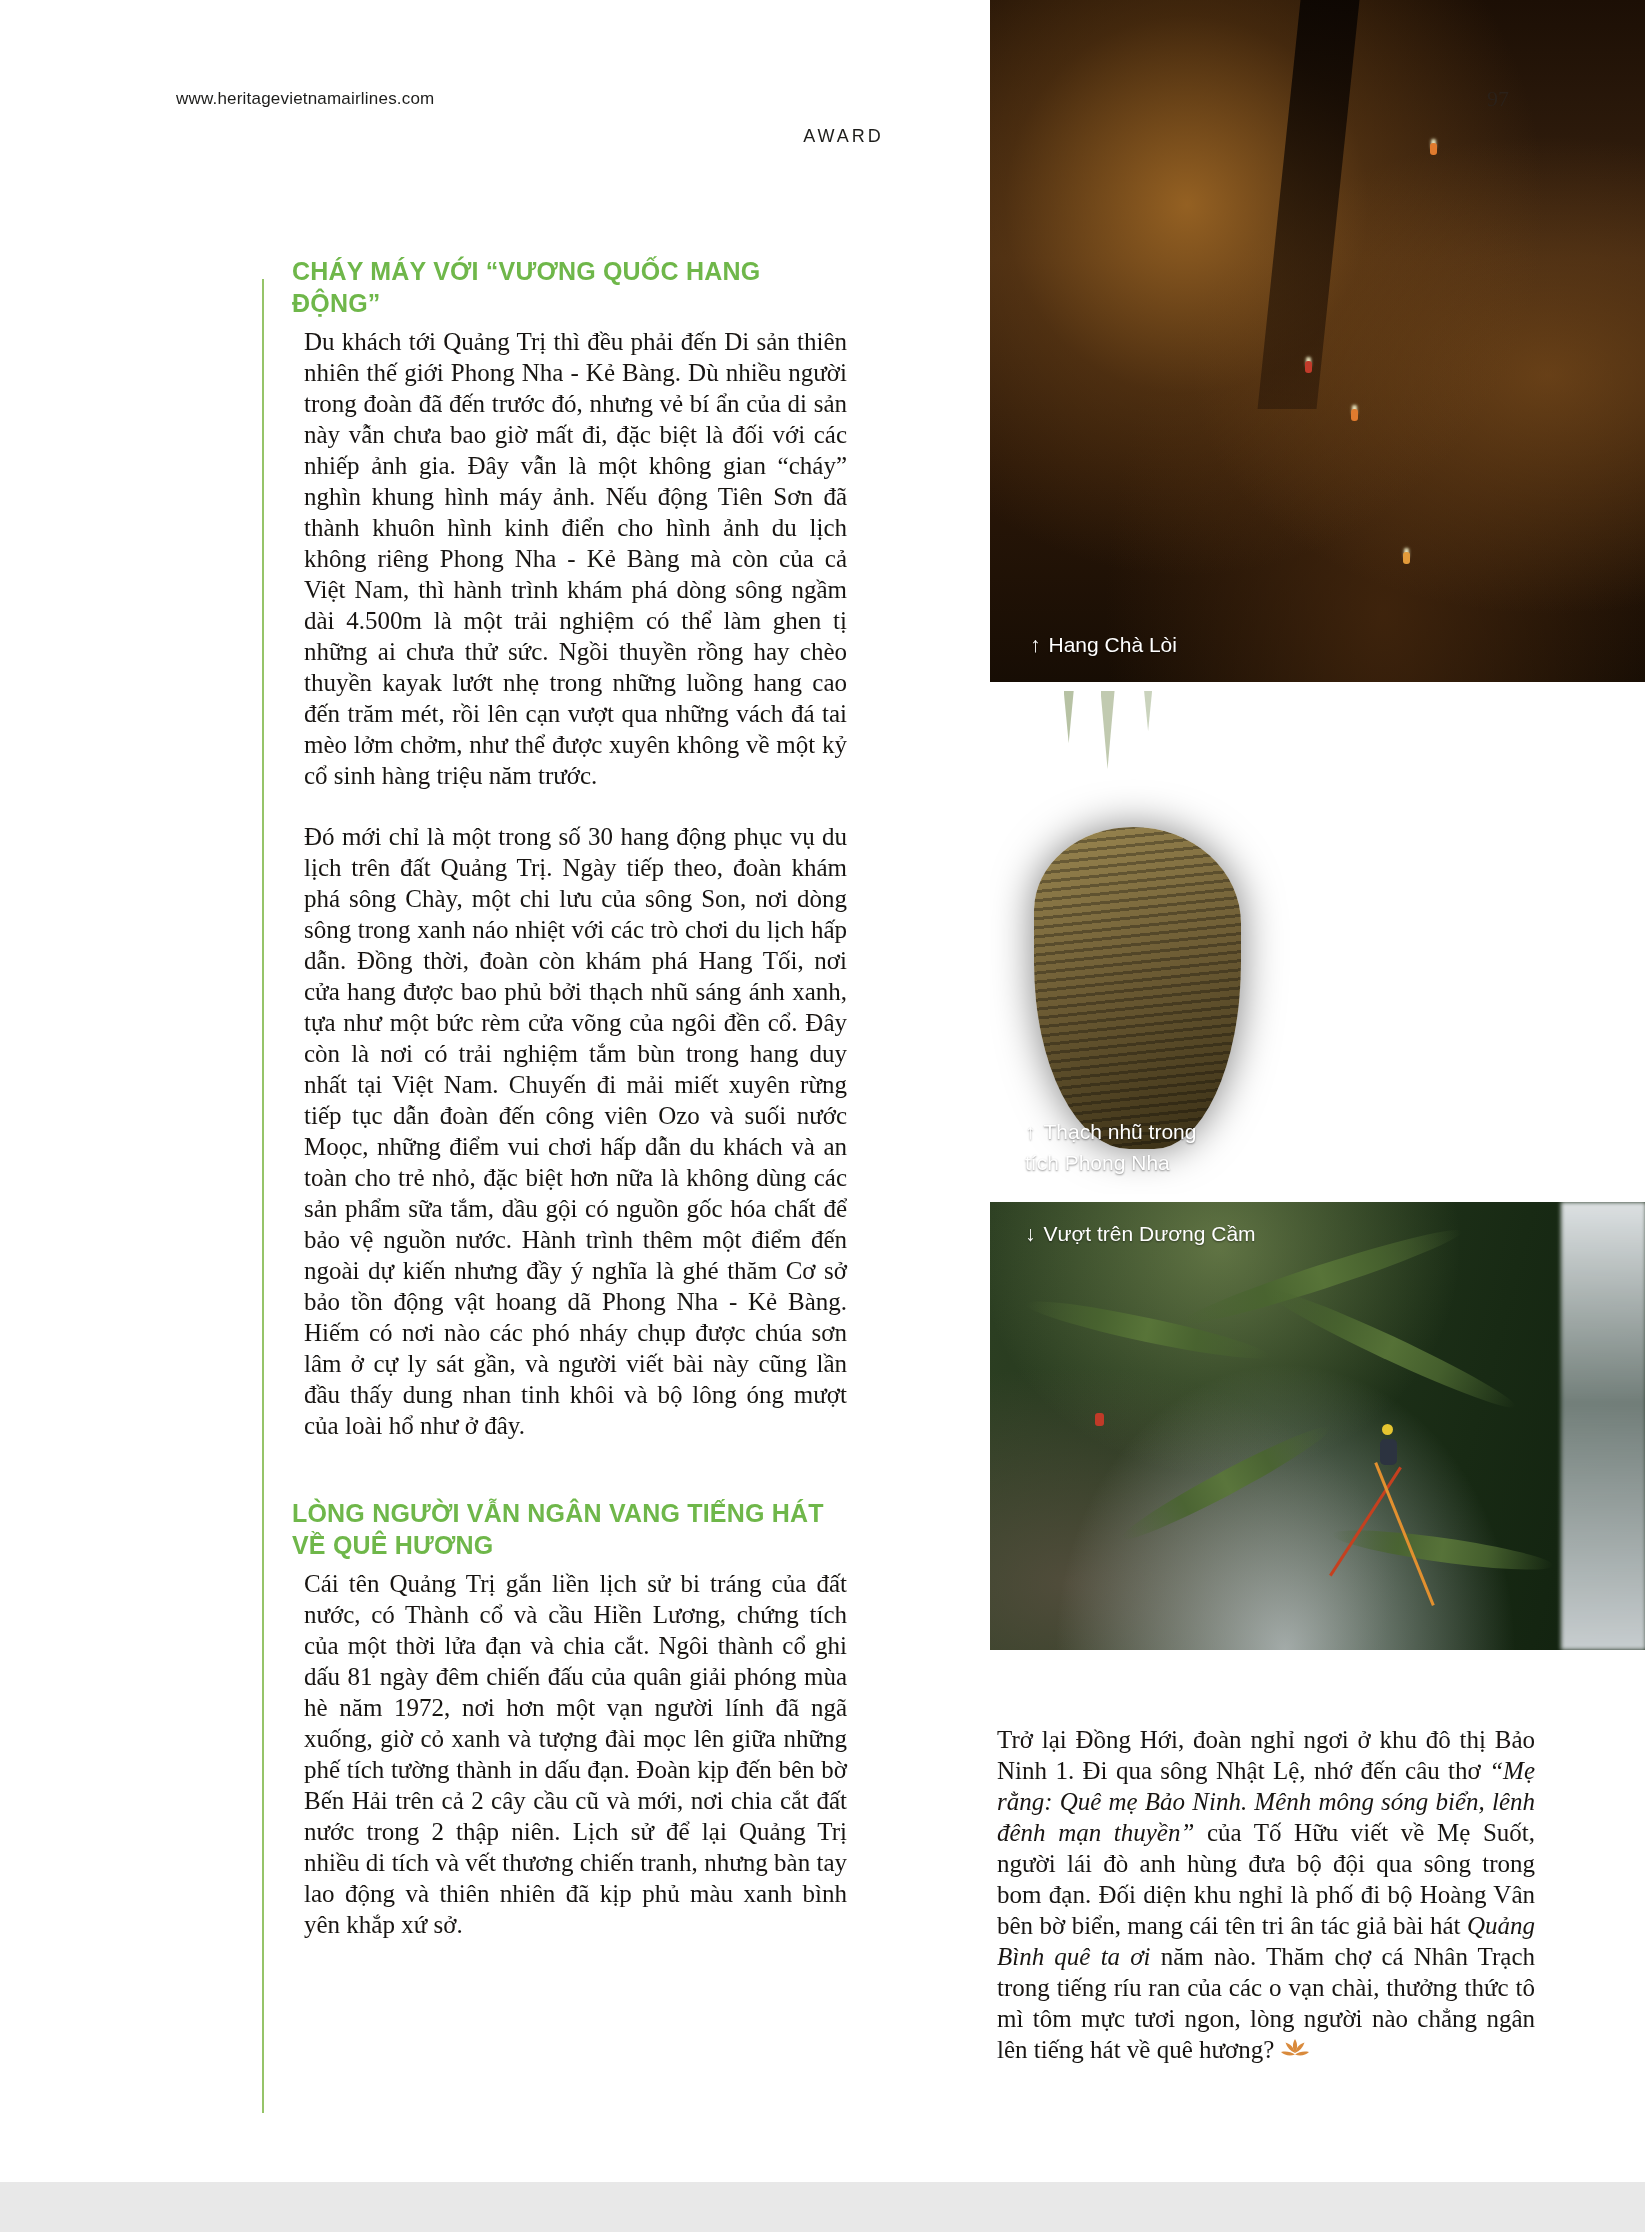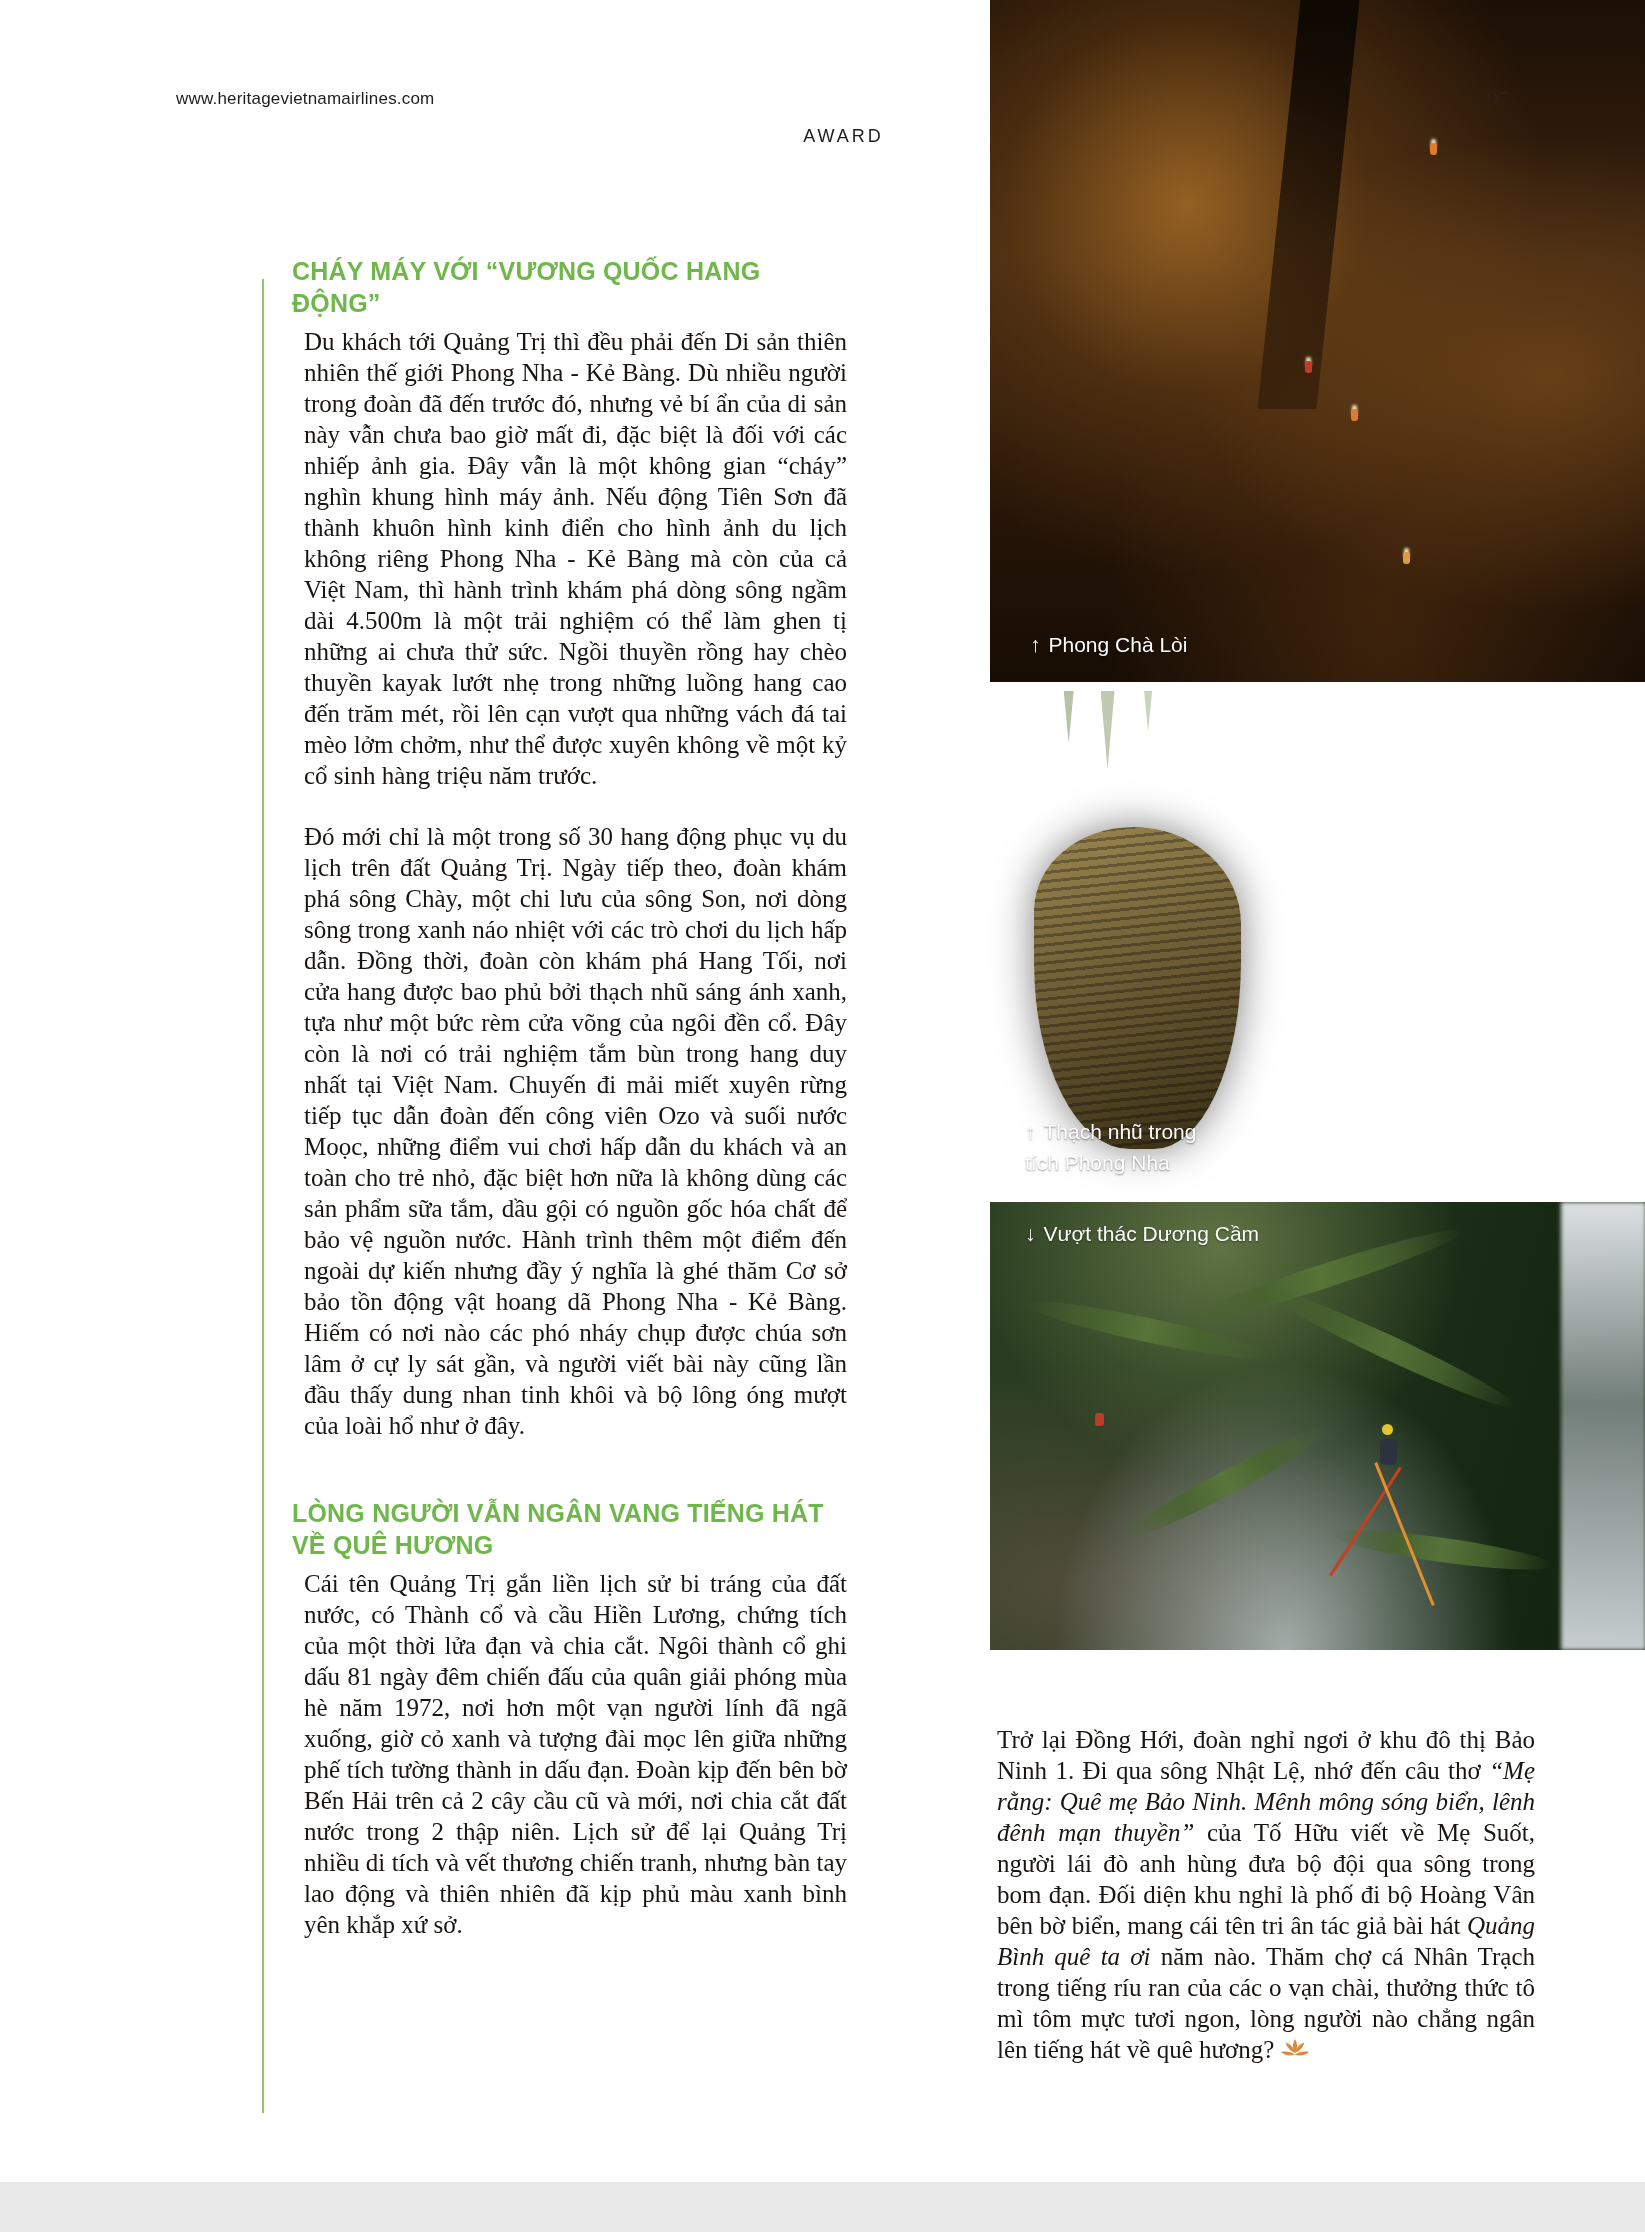--- a/index.html
+++ b/index.html
@@ -96,21 +96,21 @@
   <div class="hdr-section">AWARD</div>
   <div class="hdr-page">97</div>
 
   <div class="ph ph1">
     <div class="crack"></div>
     <span class="fig" style="left:67%;top:21%;background:#e07b2e;"></span>
     <span class="fig" style="left:48%;top:53%;background:#c23b2a;"></span>
     <span class="fig" style="left:55%;top:60%;background:#e07b2e;"></span>
     <span class="fig" style="left:63%;top:81%;background:#e29a3a;"></span>
     <div class="cap" style="left:40px;bottom:22px;">
-      <span class="arr">↑</span><span>Phong Chà Lòi</span>
+      <span class="arr">↑</span><span>Hang Chà Lòi</span>
     </div>
   </div>
 
   <div class="ph ph2">
     <div class="stal s1"></div>
     <div class="stal s2"></div>
     <div class="stal s3"></div>
     <div class="cone"></div>
     <div class="cap" style="left:35px;bottom:16px;">
       <span class="arr">↑</span><span>Thạch nhũ trong</span><br>
@@ -125,21 +125,21 @@
     <div class="frond" style="left:40%;top:30%;width:42%;transform:rotate(25deg);"></div>
     <div class="frond" style="left:18%;top:60%;width:36%;transform:rotate(-28deg);"></div>
     <div class="frond" style="left:52%;top:75%;width:34%;transform:rotate(8deg);"></div>
     <div class="water-r"></div>
     <div class="rope1"></div>
     <div class="rope2"></div>
     <div class="person"></div>
     <div class="helmet"></div>
     <div class="fig-red"></div>
     <div class="cap" style="left:35px;top:16px;">
-      <span class="arr">↓</span><span>Vượt thác Dương Cầm</span>
+      <span class="arr">↓</span><span>Vượt trên Dương Cầm</span>
     </div>
   </div>
 
   <div class="rule"></div>
 
   <div class="col-left">
     <h2 class="sec">CHÁY MÁY VỚI “VƯƠNG QUỐC HANG ĐỘNG”</h2>
     <p class="body">Du khách tới Quảng Trị thì đều phải đến Di sản thiên nhiên thế giới Phong Nha - Kẻ Bàng. Dù nhiều người trong đoàn đã đến trước đó, nhưng vẻ bí ẩn của di sản này vẫn chưa bao giờ mất đi, đặc biệt là đối với các nhiếp ảnh gia. Đây vẫn là một không gian “cháy” nghìn khung hình máy ảnh. Nếu động Tiên Sơn đã thành khuôn hình kinh điển cho hình ảnh du lịch không riêng Phong Nha - Kẻ Bàng mà còn của cả Việt Nam, thì hành trình khám phá dòng sông ngầm dài 4.500m là một trải nghiệm có thể làm ghen tị những ai chưa thử sức. Ngồi thuyền rồng hay chèo thuyền kayak lướt nhẹ trong những luồng hang cao đến trăm mét, rồi lên cạn vượt qua những vách đá tai mèo lởm chởm, như thể được xuyên không về một kỷ cổ sinh hàng triệu năm trước.</p>
     <p class="body">Đó mới chỉ là một trong số 30 hang động phục vụ du lịch trên đất Quảng Trị. Ngày tiếp theo, đoàn khám phá sông Chày, một chi lưu của sông Son, nơi dòng sông trong xanh náo nhiệt với các trò chơi du lịch hấp dẫn. Đồng thời, đoàn còn khám phá Hang Tối, nơi cửa hang được bao phủ bởi thạch nhũ sáng ánh xanh, tựa như một bức rèm cửa võng của ngôi đền cổ. Đây còn là nơi có trải nghiệm tắm bùn trong hang duy nhất tại Việt Nam. Chuyến đi mải miết xuyên rừng tiếp tục dẫn đoàn đến công viên Ozo và suối nước Moọc, những điểm vui chơi hấp dẫn du khách và an toàn cho trẻ nhỏ, đặc biệt hơn nữa là không dùng các sản phẩm sữa tắm, dầu gội có nguồn gốc hóa chất để bảo vệ nguồn nước. Hành trình thêm một điểm đến ngoài dự kiến nhưng đầy ý nghĩa là ghé thăm Cơ sở bảo tồn động vật hoang dã Phong Nha - Kẻ Bàng. Hiếm có nơi nào các phó nháy chụp được chúa sơn lâm ở cự ly sát gần, và người viết bài này cũng lần đầu thấy dung nhan tinh khôi và bộ lông óng mượt của loài hổ như ở đây.</p>
     <h2 class="sec sec2">LÒNG NGƯỜI VẪN NGÂN VANG TIẾNG HÁT VỀ QUÊ HƯƠNG</h2>

